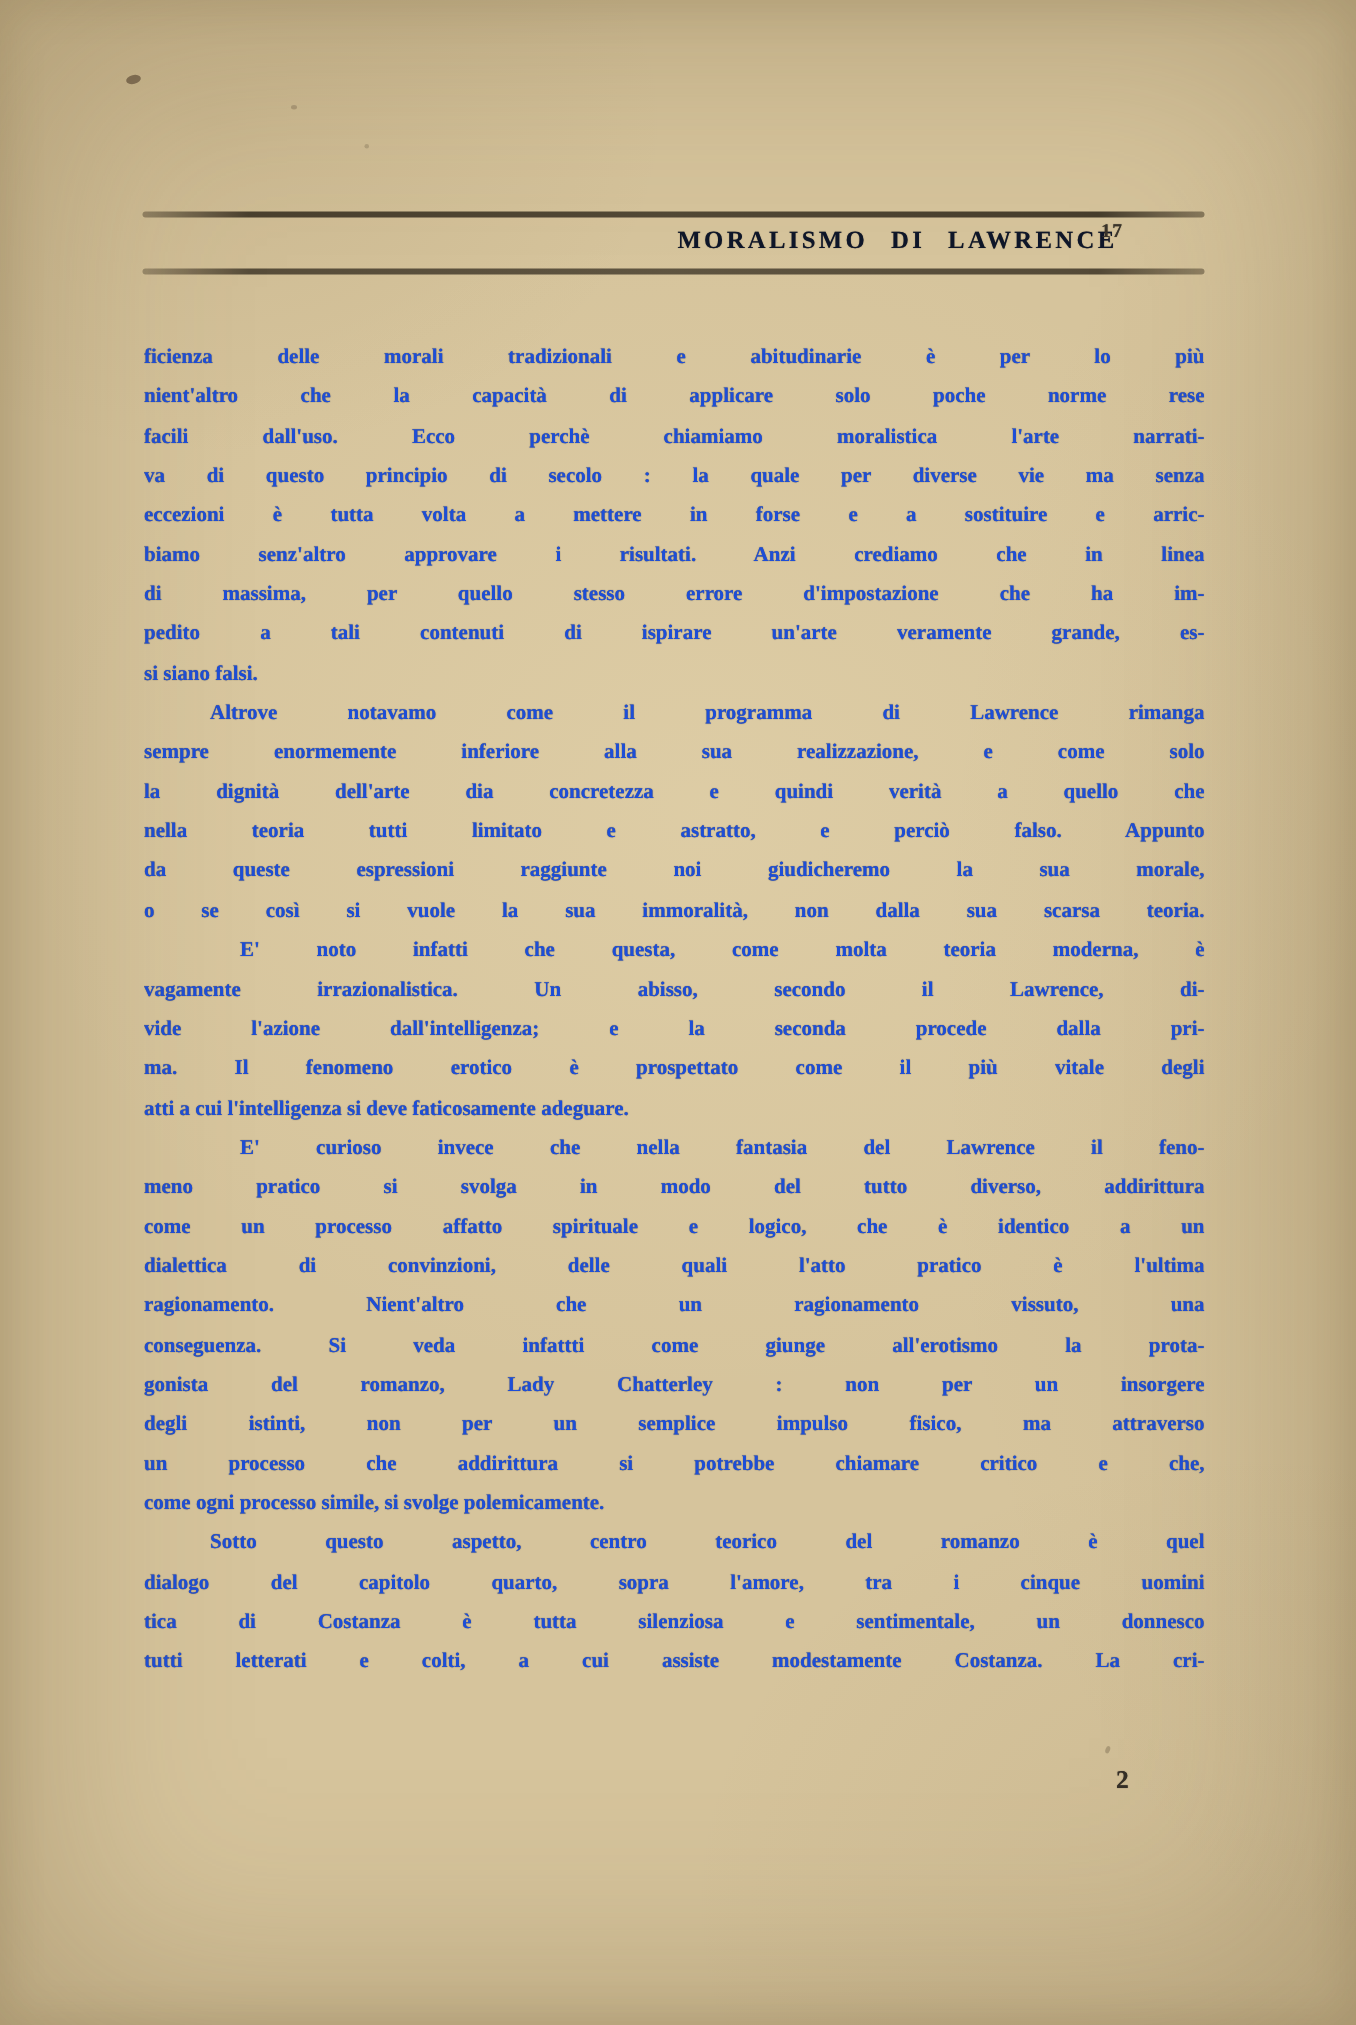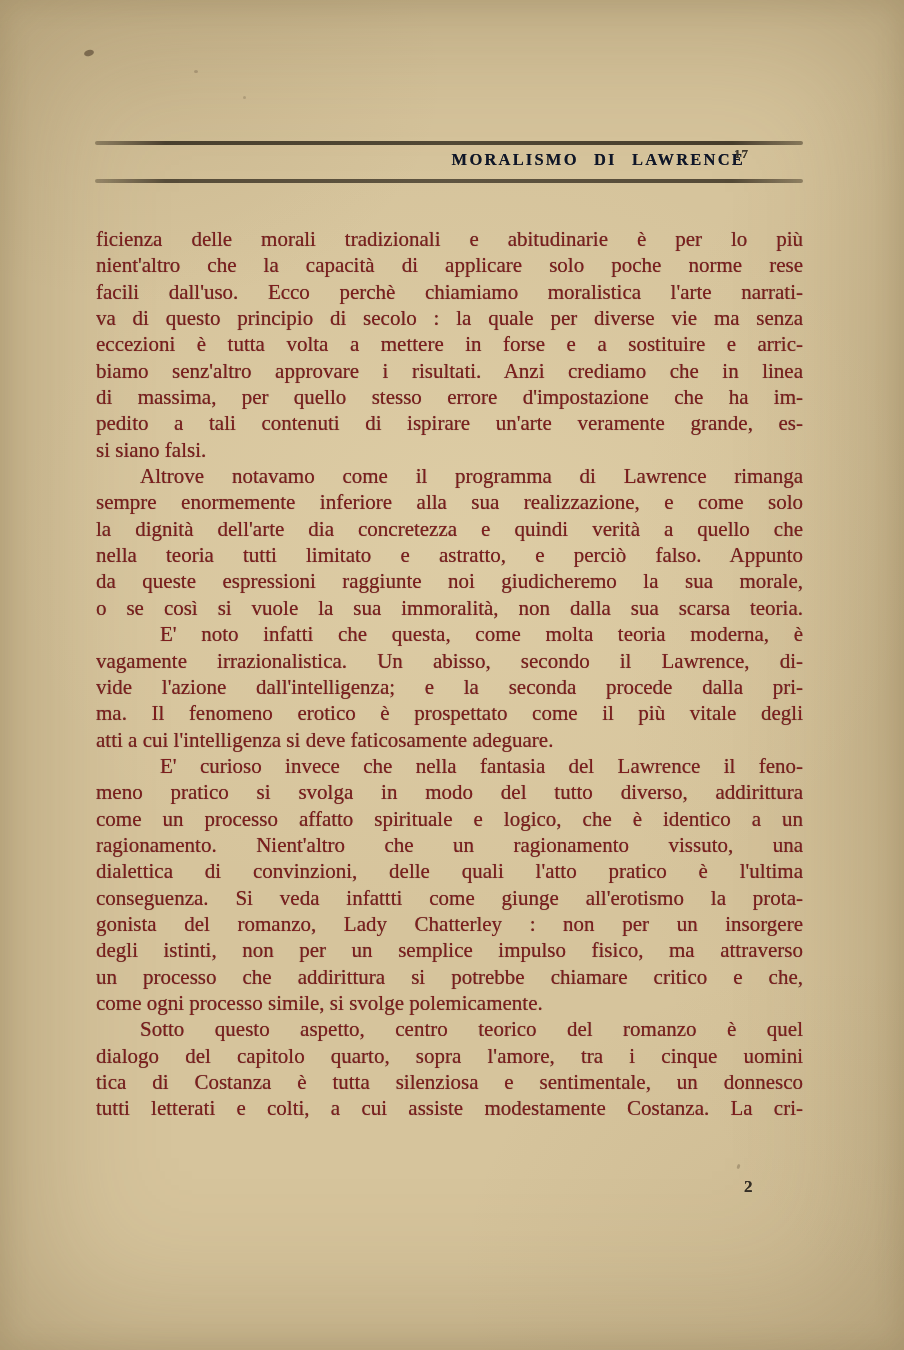--- a/index.html
+++ b/index.html
@@ -48,25 +48,26 @@
   .header-pagenum {
     position: absolute; right: 54px; top: 8px;
     font-size: 13px; font-weight: bold; letter-spacing: 1px;
     color: #3a342b; text-shadow: 0 0 .6px rgba(58,52,43,.8);
   }
 
   
   .textblock { position: absolute; left: 96px; top: 226px; width: 707px; }
   .line {
     height: 26.35px; overflow: hidden;
-    font-size: 21px; line-height: 26.35px;
-    color: #7f1d1d;
+    font-size: 14px; line-height: 26.35px;
+    color: #1d4ed8;
     text-shadow: 0 0 .7px rgba(58,52,43,.78);
     text-align: justify; text-align-last: left;
     white-space: normal;
+    font-weight: bold;
   }
   .j   { text-align-last: justify; }
   .ind { text-indent: 44px; }
   .ind2{ text-indent: 64px; }
 
   
   .sig-mark {
     position: absolute; left: 744px; top: 1177px;
     font-size: 17px; font-weight: bold; color: #352f27;
     text-shadow: 0 0 .6px rgba(53,47,39,.85);
@@ -108,22 +109,22 @@
     <div class="line j">da queste espressioni raggiunte noi giudicheremo la sua morale,</div>
     <div class="line j">o se così si vuole la sua immoralità, non dalla sua scarsa teoria.</div>
     <div class="line j ind2">E' noto infatti che questa, come molta teoria moderna, è</div>
     <div class="line j">vagamente irrazionalistica. Un abisso, secondo il Lawrence, di-</div>
     <div class="line j">vide l'azione dall'intelligenza; e la seconda procede dalla pri-</div>
     <div class="line j">ma. Il fenomeno erotico è prospettato come il più vitale degli</div>
     <div class="line">atti a cui l'intelligenza si deve faticosamente adeguare.</div>
     <div class="line j ind2">E' curioso invece che nella fantasia del Lawrence il feno-</div>
     <div class="line j">meno pratico si svolga in modo del tutto diverso, addirittura</div>
     <div class="line j">come un processo affatto spirituale e logico, che è identico a un</div>
+    <div class="line j">dialettica di convinzioni, delle quali l'atto pratico è l'ultima</div>
     <div class="line j">ragionamento. Nient'altro che un ragionamento vissuto, una</div>
-    <div class="line j">dialettica di convinzioni, delle quali l'atto pratico è l'ultima</div>
     <div class="line j">conseguenza. Si veda infattti come giunge all'erotismo la prota-</div>
     <div class="line j">gonista del romanzo, Lady Chatterley : non per un insorgere</div>
     <div class="line j">degli istinti, non per un semplice impulso fisico, ma attraverso</div>
     <div class="line j">un processo che addirittura si potrebbe chiamare critico e che,</div>
     <div class="line">come ogni processo simile, si svolge polemicamente.</div>
     <div class="line j ind">Sotto questo aspetto, centro teorico del romanzo è quel</div>
     <div class="line j">dialogo del capitolo quarto, sopra l'amore, tra i cinque uomini</div>
     <div class="line j">tica di Costanza è tutta silenziosa e sentimentale, un donnesco</div>
     <div class="line j">tutti letterati e colti, a cui assiste modestamente Costanza. La cri-</div>
   </div>

